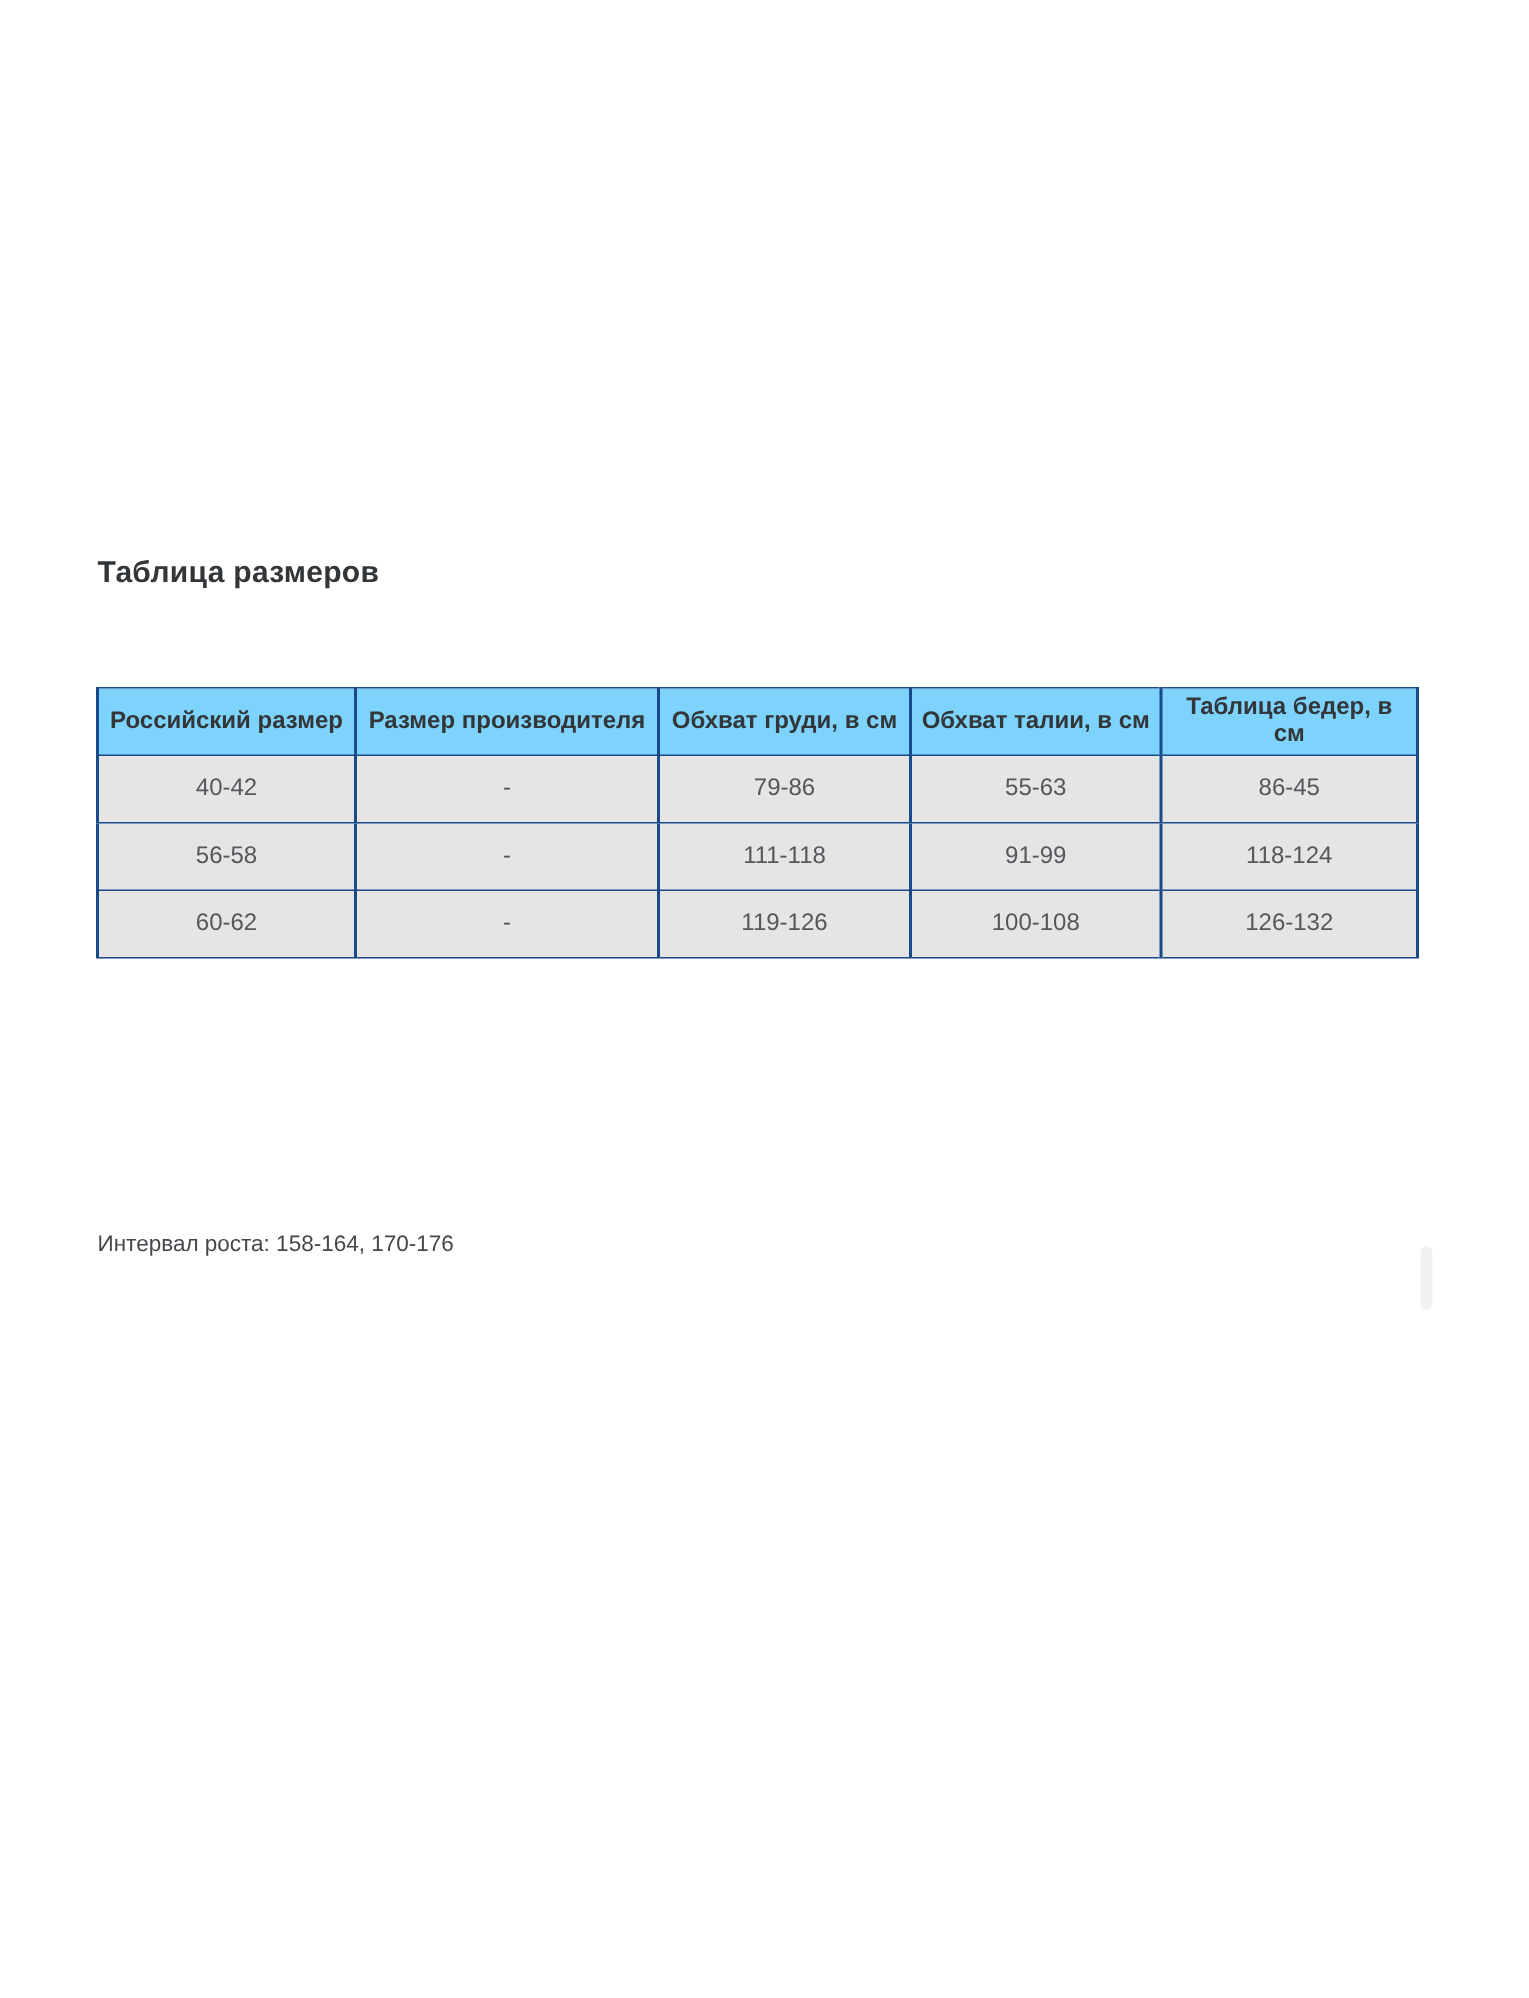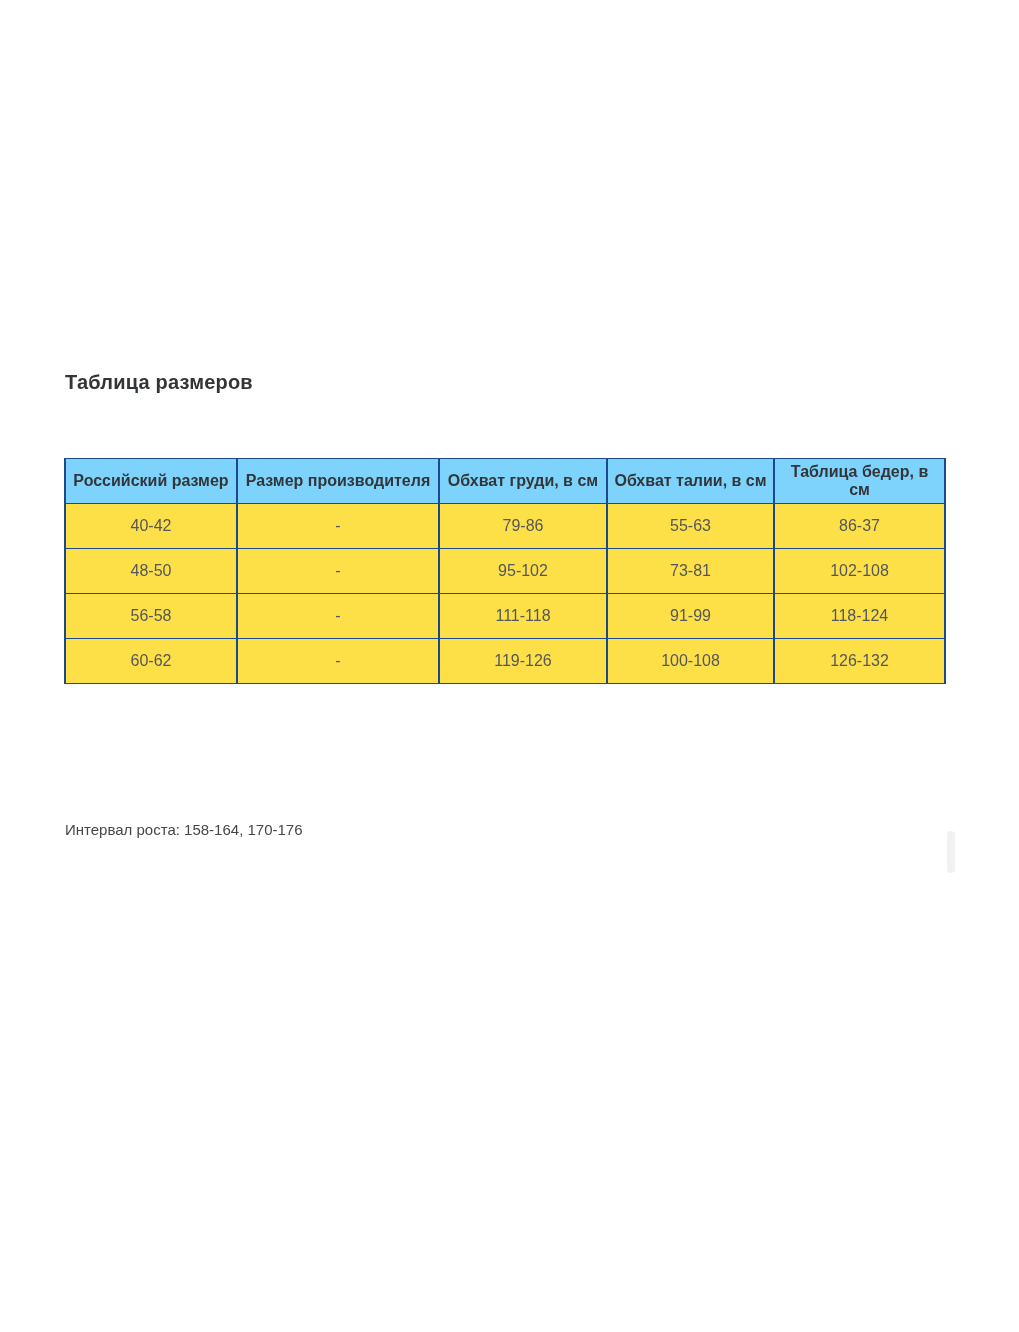--- a/index.html
+++ b/index.html
@@ -35,21 +35,21 @@
   .size-table col.c4 { width: 171px; }
   .size-table th, .size-table td {
     border-top: 1px solid #1b4a8a;
     border-bottom: 1px solid #1b4a8a;
     border-left: 2px solid #1b4a8a;
     border-right: 2px solid #1b4a8a;
     height: 45px;
     text-align: center;
     vertical-align: middle;
     font-size: 16px;
-    background: #fde047;
+    background: #e5e5e5;
     padding: 0 6px;
   }
   .size-table th {
     font-weight: 700;
     color: #333639;
     background: #7dd3fc;
   }
   .size-table td {
     font-weight: 400;
     color: #54575b;
@@ -93,28 +93,21 @@
         <th>Обхват талии, в см</th>
         <th>Таблица бедер, в см</th>
       </tr>
     </thead>
   <tbody>
       <tr>
         <td>40-42</td>
         <td>-</td>
         <td>79-86</td>
         <td>55-63</td>
-        <td>86-37</td>
-      </tr>
-      <tr>
-        <td>48-50</td>
-        <td>-</td>
-        <td>95-102</td>
-        <td>73-81</td>
-        <td>102-108</td>
+        <td>86-45</td>
       </tr>
       <tr>
         <td>56-58</td>
         <td>-</td>
         <td>111-118</td>
         <td>91-99</td>
         <td>118-124</td>
       </tr>
       <tr>
         <td>60-62</td>

